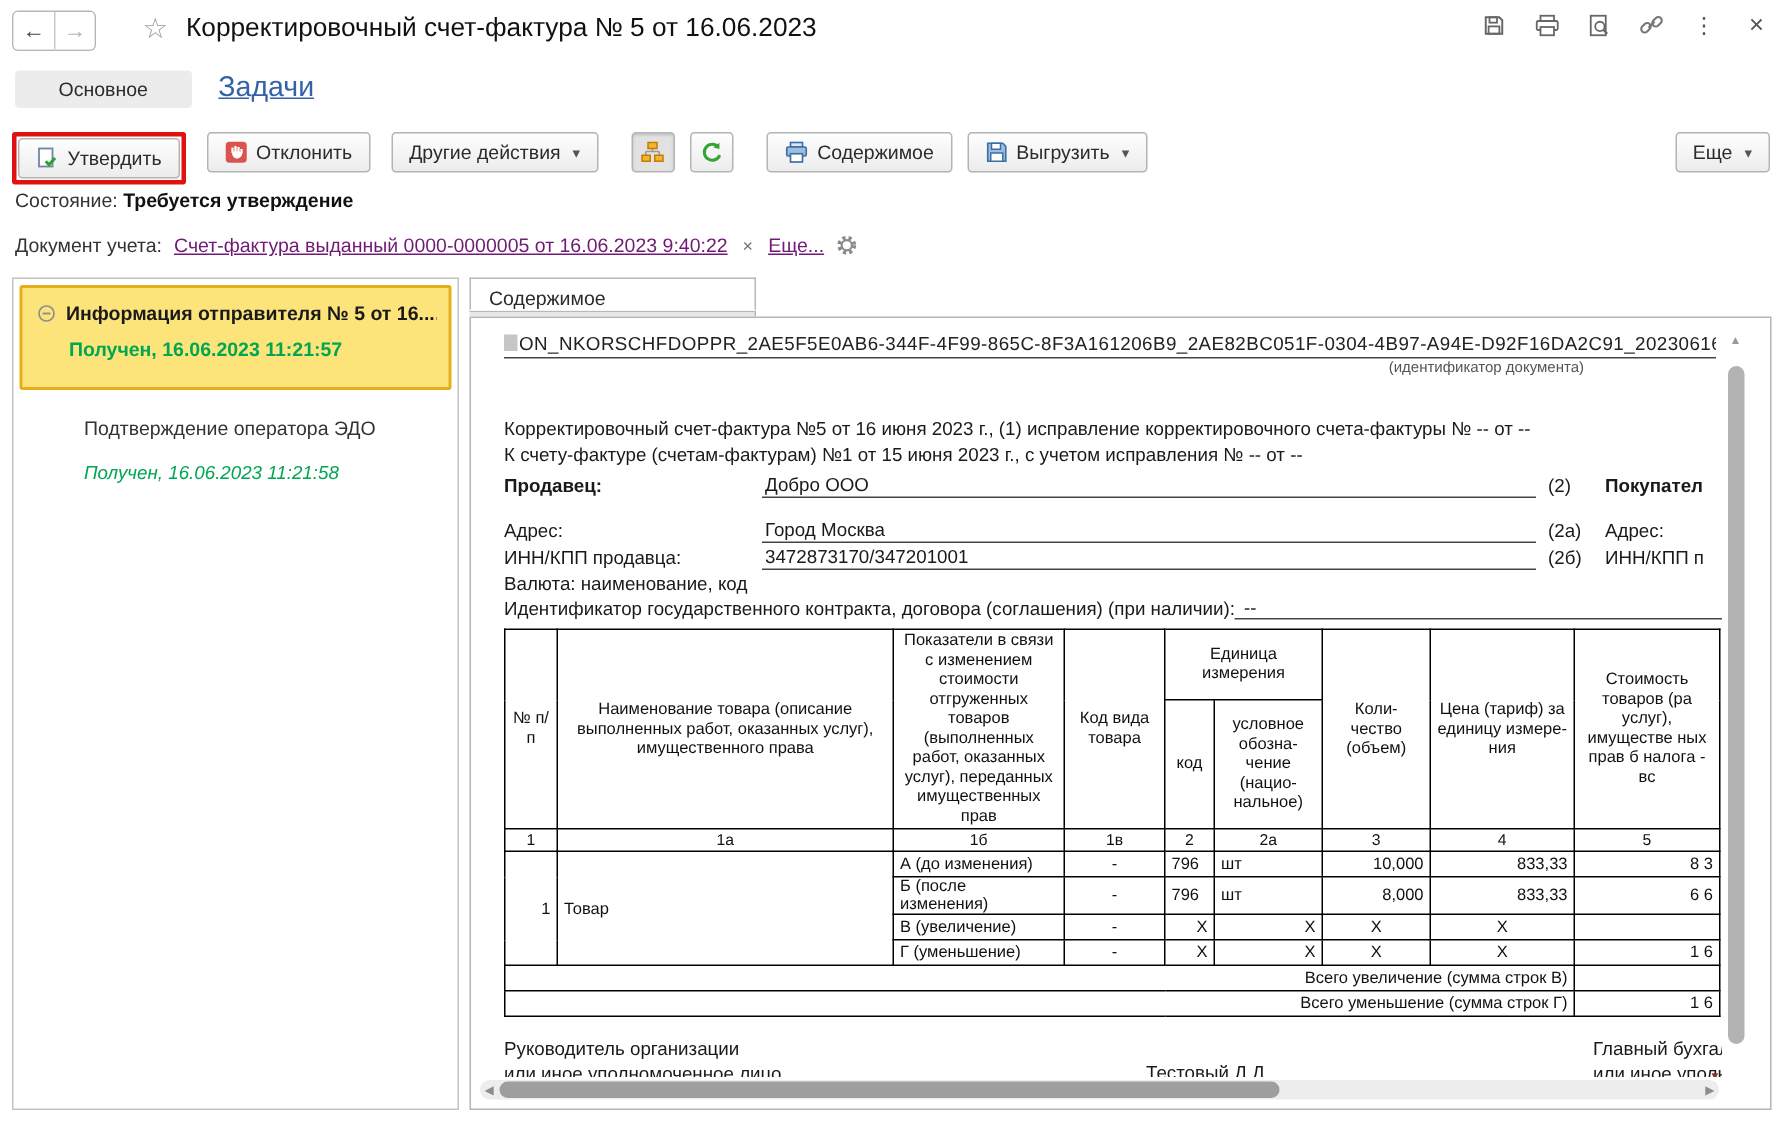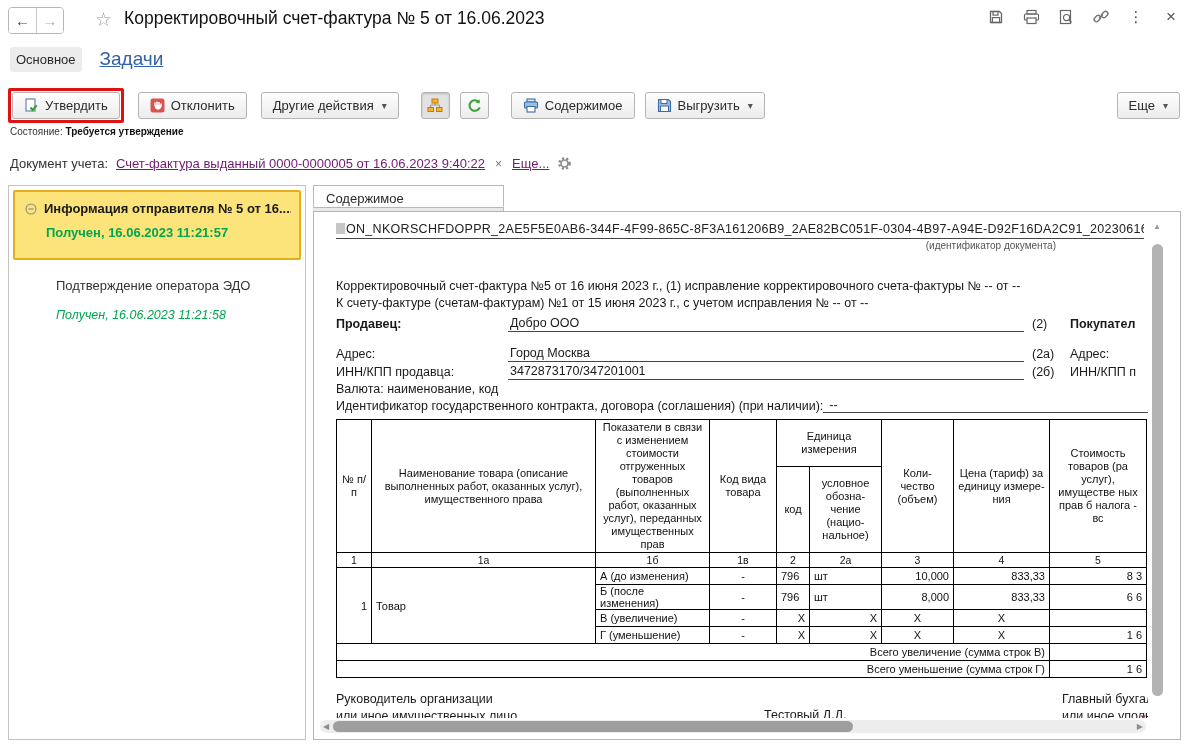--- a/index.html
+++ b/index.html
@@ -15,36 +15,36 @@
   .star { position:absolute; left:95px; top:8px; font-size:19px; color:#9a9a9a; }
   .wintitle { position:absolute; left:124px; top:8px; font-size:17.5px; font-weight:400; color:#111; white-space:nowrap; }
   .title-icons { position:absolute; right:14px; top:8px; display:flex; align-items:center; gap:17px; color:#666; }
   .tico { width:18px; height:18px; display:flex; align-items:center; justify-content:center; cursor:pointer; }
   .tico svg { display:block; }
   .glyph-dots { font-size:15px; color:#555; }
   .glyph-close { font-size:17px; color:#555; }
 
   
   .navtabs { position:absolute; left:0; top:44px; height:30px; display:flex; align-items:center; }
-  .ntab-main { margin-left:10px; background:#ececec; border-radius:3px; padding:5px 6px; font-size:13px; color:#2b2b2b; cursor:pointer; }
+  .ntab-main { margin-left:10px; background:#ececec; border-radius:3px; padding:5px 29px; font-size:13px; color:#2b2b2b; cursor:pointer; }
   .ntab-link { margin-left:18px; font-size:19px; color:#3462a8; text-decoration:underline; cursor:pointer; }
 
   
-  .toolbar { position:absolute; left:0; top:88px; width:100%; height:34px; display:flex; align-items:center; }
+  .toolbar { position:absolute; left:0; top:88px; width:100%; height:34px; display:flex; align-items:flex-start; }
   .btn { display:inline-flex; align-items:center; gap:6px; height:27px; padding:0 11px; font-size:13px; color:#2b2b2b;
          background:linear-gradient(#fefefe,#ececec); border:1px solid #b4b4b4; border-radius:3px; cursor:pointer; white-space:nowrap; }
   .btn .dd { font-size:10px; color:#555; margin-left:2px; }
   .iconbtn { width:29px; padding:0; justify-content:center; }
   .iconbtn.pressed { background:#e2e2e2; box-shadow:inset 0 1px 2px rgba(0,0,0,.18); }
   .approve-wrap { margin-left:8px; border:3px solid #e01111; padding:1px; border-radius:2px; }
   .gap10 { width:10px; } .gap14 { width:14px; } .gap22 { width:22px; }
   .more-btn { margin-left:auto; margin-right:14px; }
 
   
-  .statusrow { position:absolute; left:10px; top:126px; font-size:10px; color:#333; }
+  .statusrow { position:absolute; left:10px; top:126px; font-size:13px; color:#333; }
   .statusrow b { color:#111; }
   .docref { position:absolute; left:10px; top:156px; font-size:13px; color:#333; display:flex; align-items:center; gap:8px; }
   .docref a { color:#701a75; text-decoration:underline; cursor:pointer; }
   .clear-x { color:#777; font-size:12px; cursor:pointer; margin:0 2px; }
   .gearsvg { cursor:pointer; }
 
   
   .leftpanel { position:absolute; left:8px; top:185px; width:298px; height:555px; border:1px solid #c3c3c3; background:#fff; }
   .sendercard { position:absolute; left:4px; top:4px; width:288px; height:70px; background:#fce47a; border:2px solid #e5af1b; border-radius:2px; padding:9px 8px 0 10px; }
   .cardrow { display:flex; align-items:flex-start; gap:7px; }
@@ -387,21 +387,21 @@
             <tr class="totals">
               <td class="tot-label" colspan="8">Всего уменьшение (сумма строк Г)</td>
               <td class="rgt">1 6</td>
             </tr>
           </tbody>
             </table>
 
           <div class="sigs">
             <div class="sig-left">
               <div>Руководитель организации</div>
-              <div>или иное имущественных лицо</div>
+              <div>или иное уполномоченное лицо</div>
             </div>
             <div class="sig-name">Тестовый Д.Д.</div>
             <div class="sig-right">
               <div>Главный бухгалт</div>
               <div>или иное уполно</div>
             </div>
             <span class="sig-dd">▾</span>
           </div>
 
         </div>

